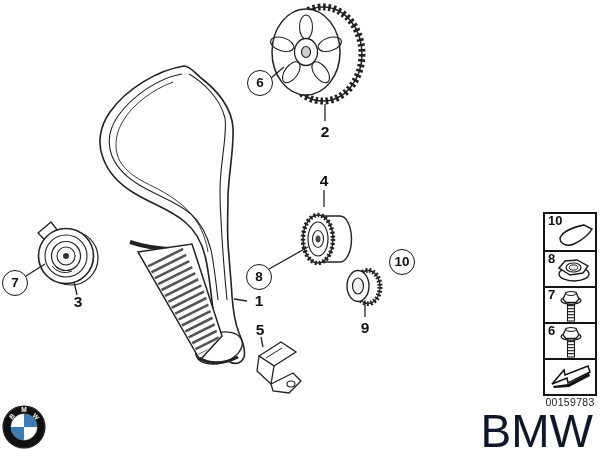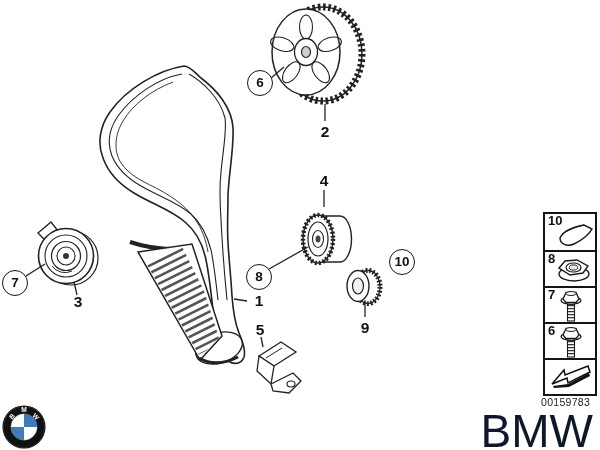--- a/index.html
+++ b/index.html
@@ -23,21 +23,21 @@
     display:grid;grid-template-rows:repeat(5,1fr);
   }
   .cell{position:relative;border-top:2px solid #151515;}
   .cell:first-child{border-top:none;}
   .cellnum{position:absolute;top:0px;left:3px;font-weight:700;font-size:13px;line-height:1.1;}
   .icon-key{position:absolute;right:1px;bottom:3px;}
   .icon-nut{position:absolute;right:1px;bottom:2px;}
   .icon-bolt{position:absolute;left:13px;top:1px;}
   .icon-arrow{position:absolute;left:3px;bottom:4px;}
   .code{
-    position:absolute;left:541px;top:396px;width:58px;
+    position:absolute;left:541px;top:396px;width:58px;text-align:center;
     font-size:10.5px;letter-spacing:0.3px;color:#222;
   }
   .footer-title{
     position:absolute;right:7px;top:408px;display:flex;gap:9px;
     font-size:46px;line-height:1;color:#0f172a;font-weight:400;white-space:nowrap;
   }
   .logo{position:absolute;left:2px;top:404px;}
 </style>
 </head>
 <body>

